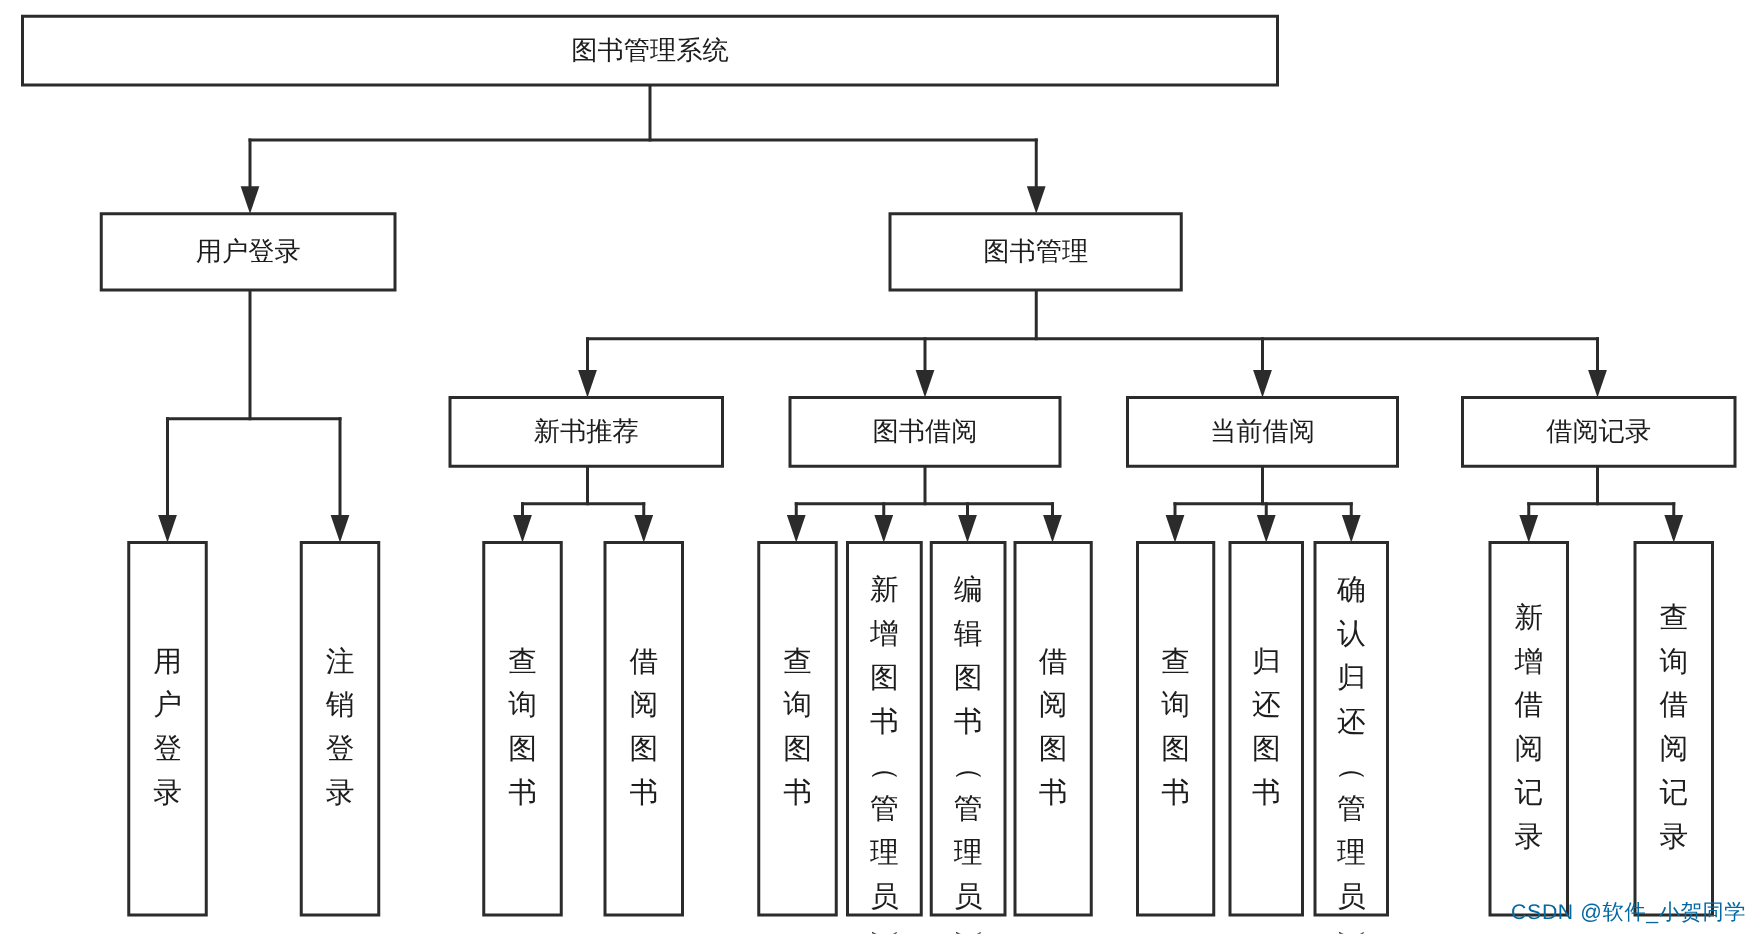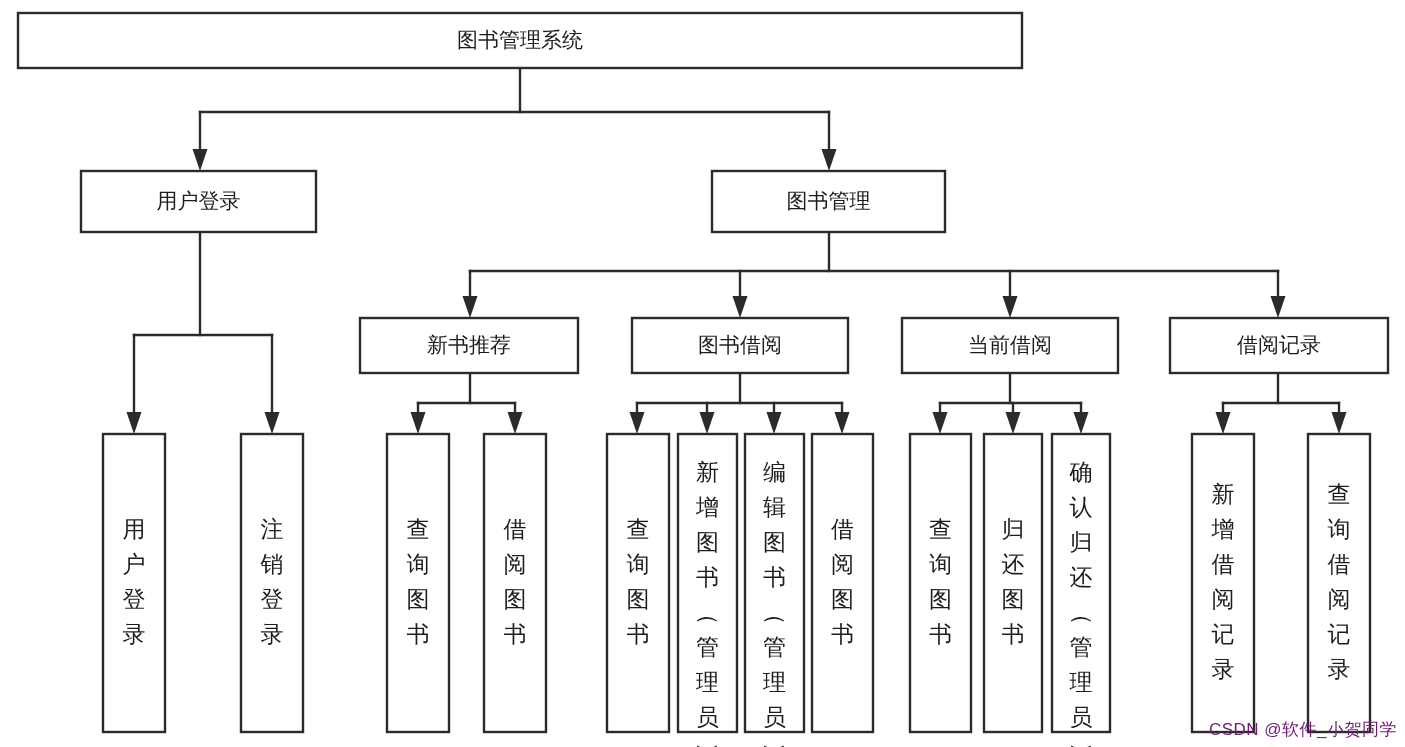--- a/index.html
+++ b/index.html
@@ -54,21 +54,21 @@
     font-size: 23px;
     text-anchor: middle;
     dominant-baseline: middle;
   }
   .watermark {
     position: absolute;
     right: 8px;
     bottom: 6px;
     font-family: "Liberation Sans", sans-serif;
     font-size: 17px;
-    color: #701a75;
+    color: #0369a1;
     letter-spacing: 0.5px;
     white-space: nowrap;
     user-select: none;
   }
 </style>
 </head>
 <body>
 
 <div id="diagram-root">
   <svg id="flow-svg" viewBox="0 0 1405 747">

